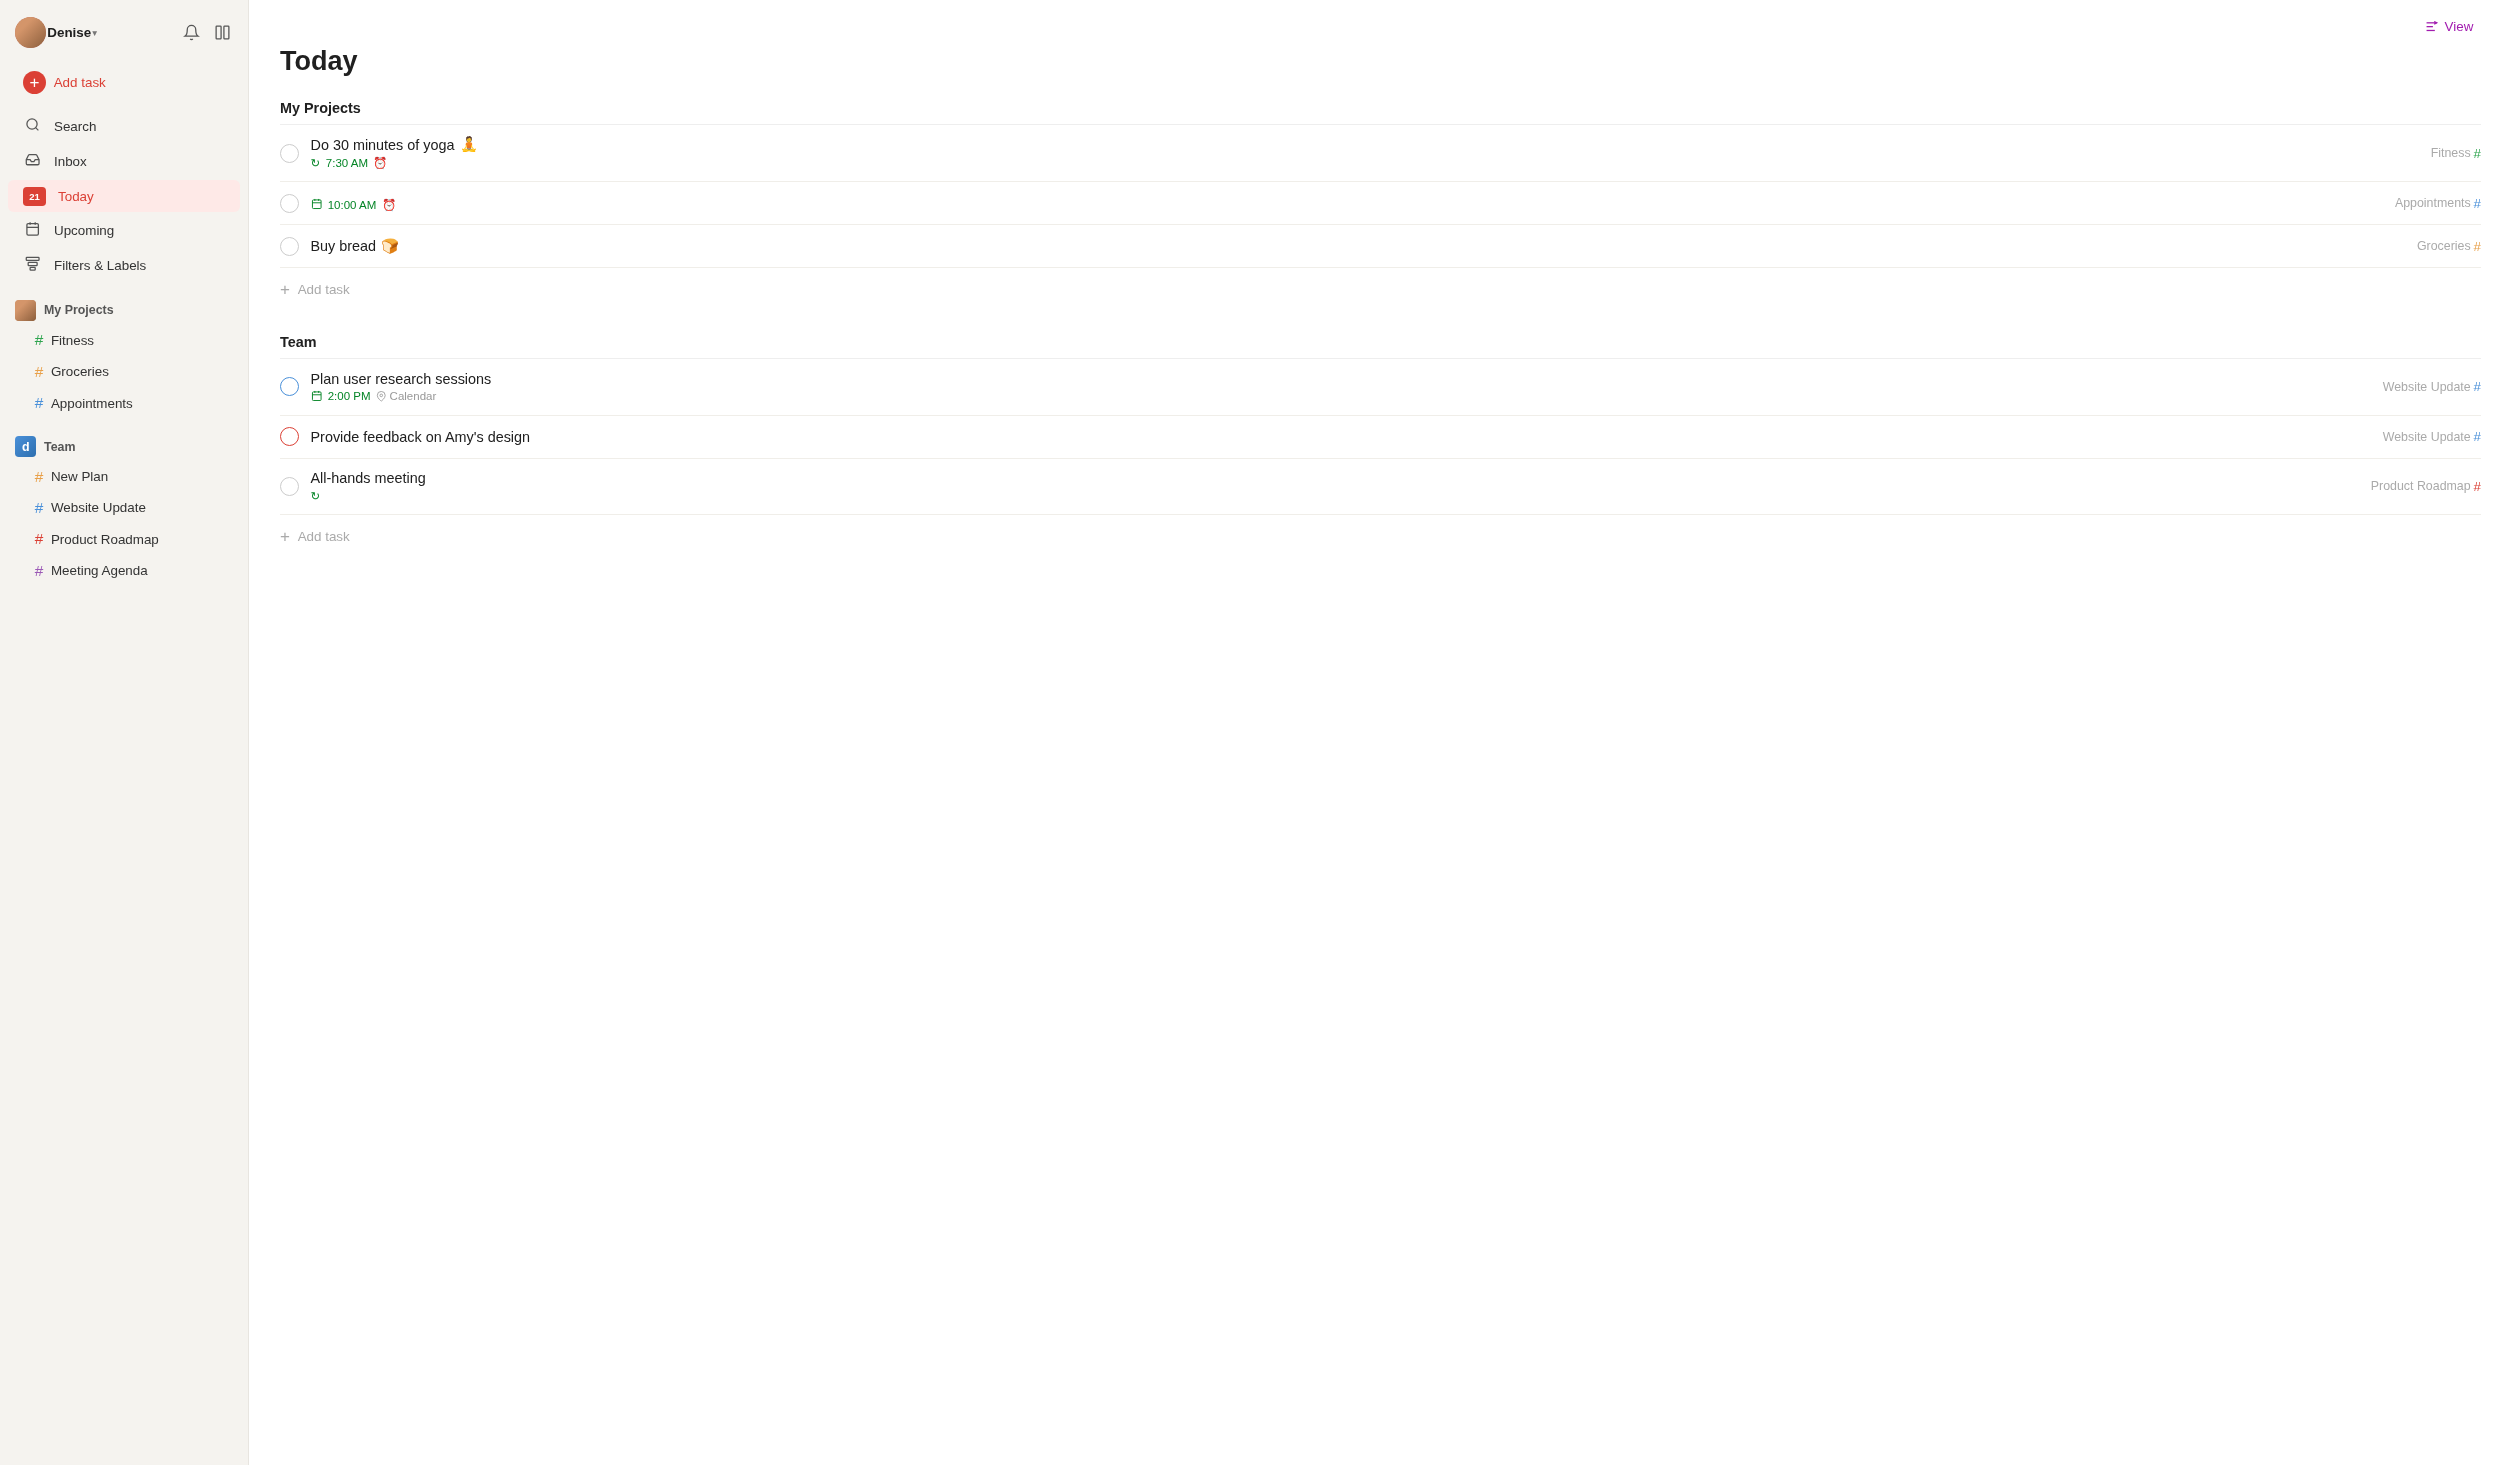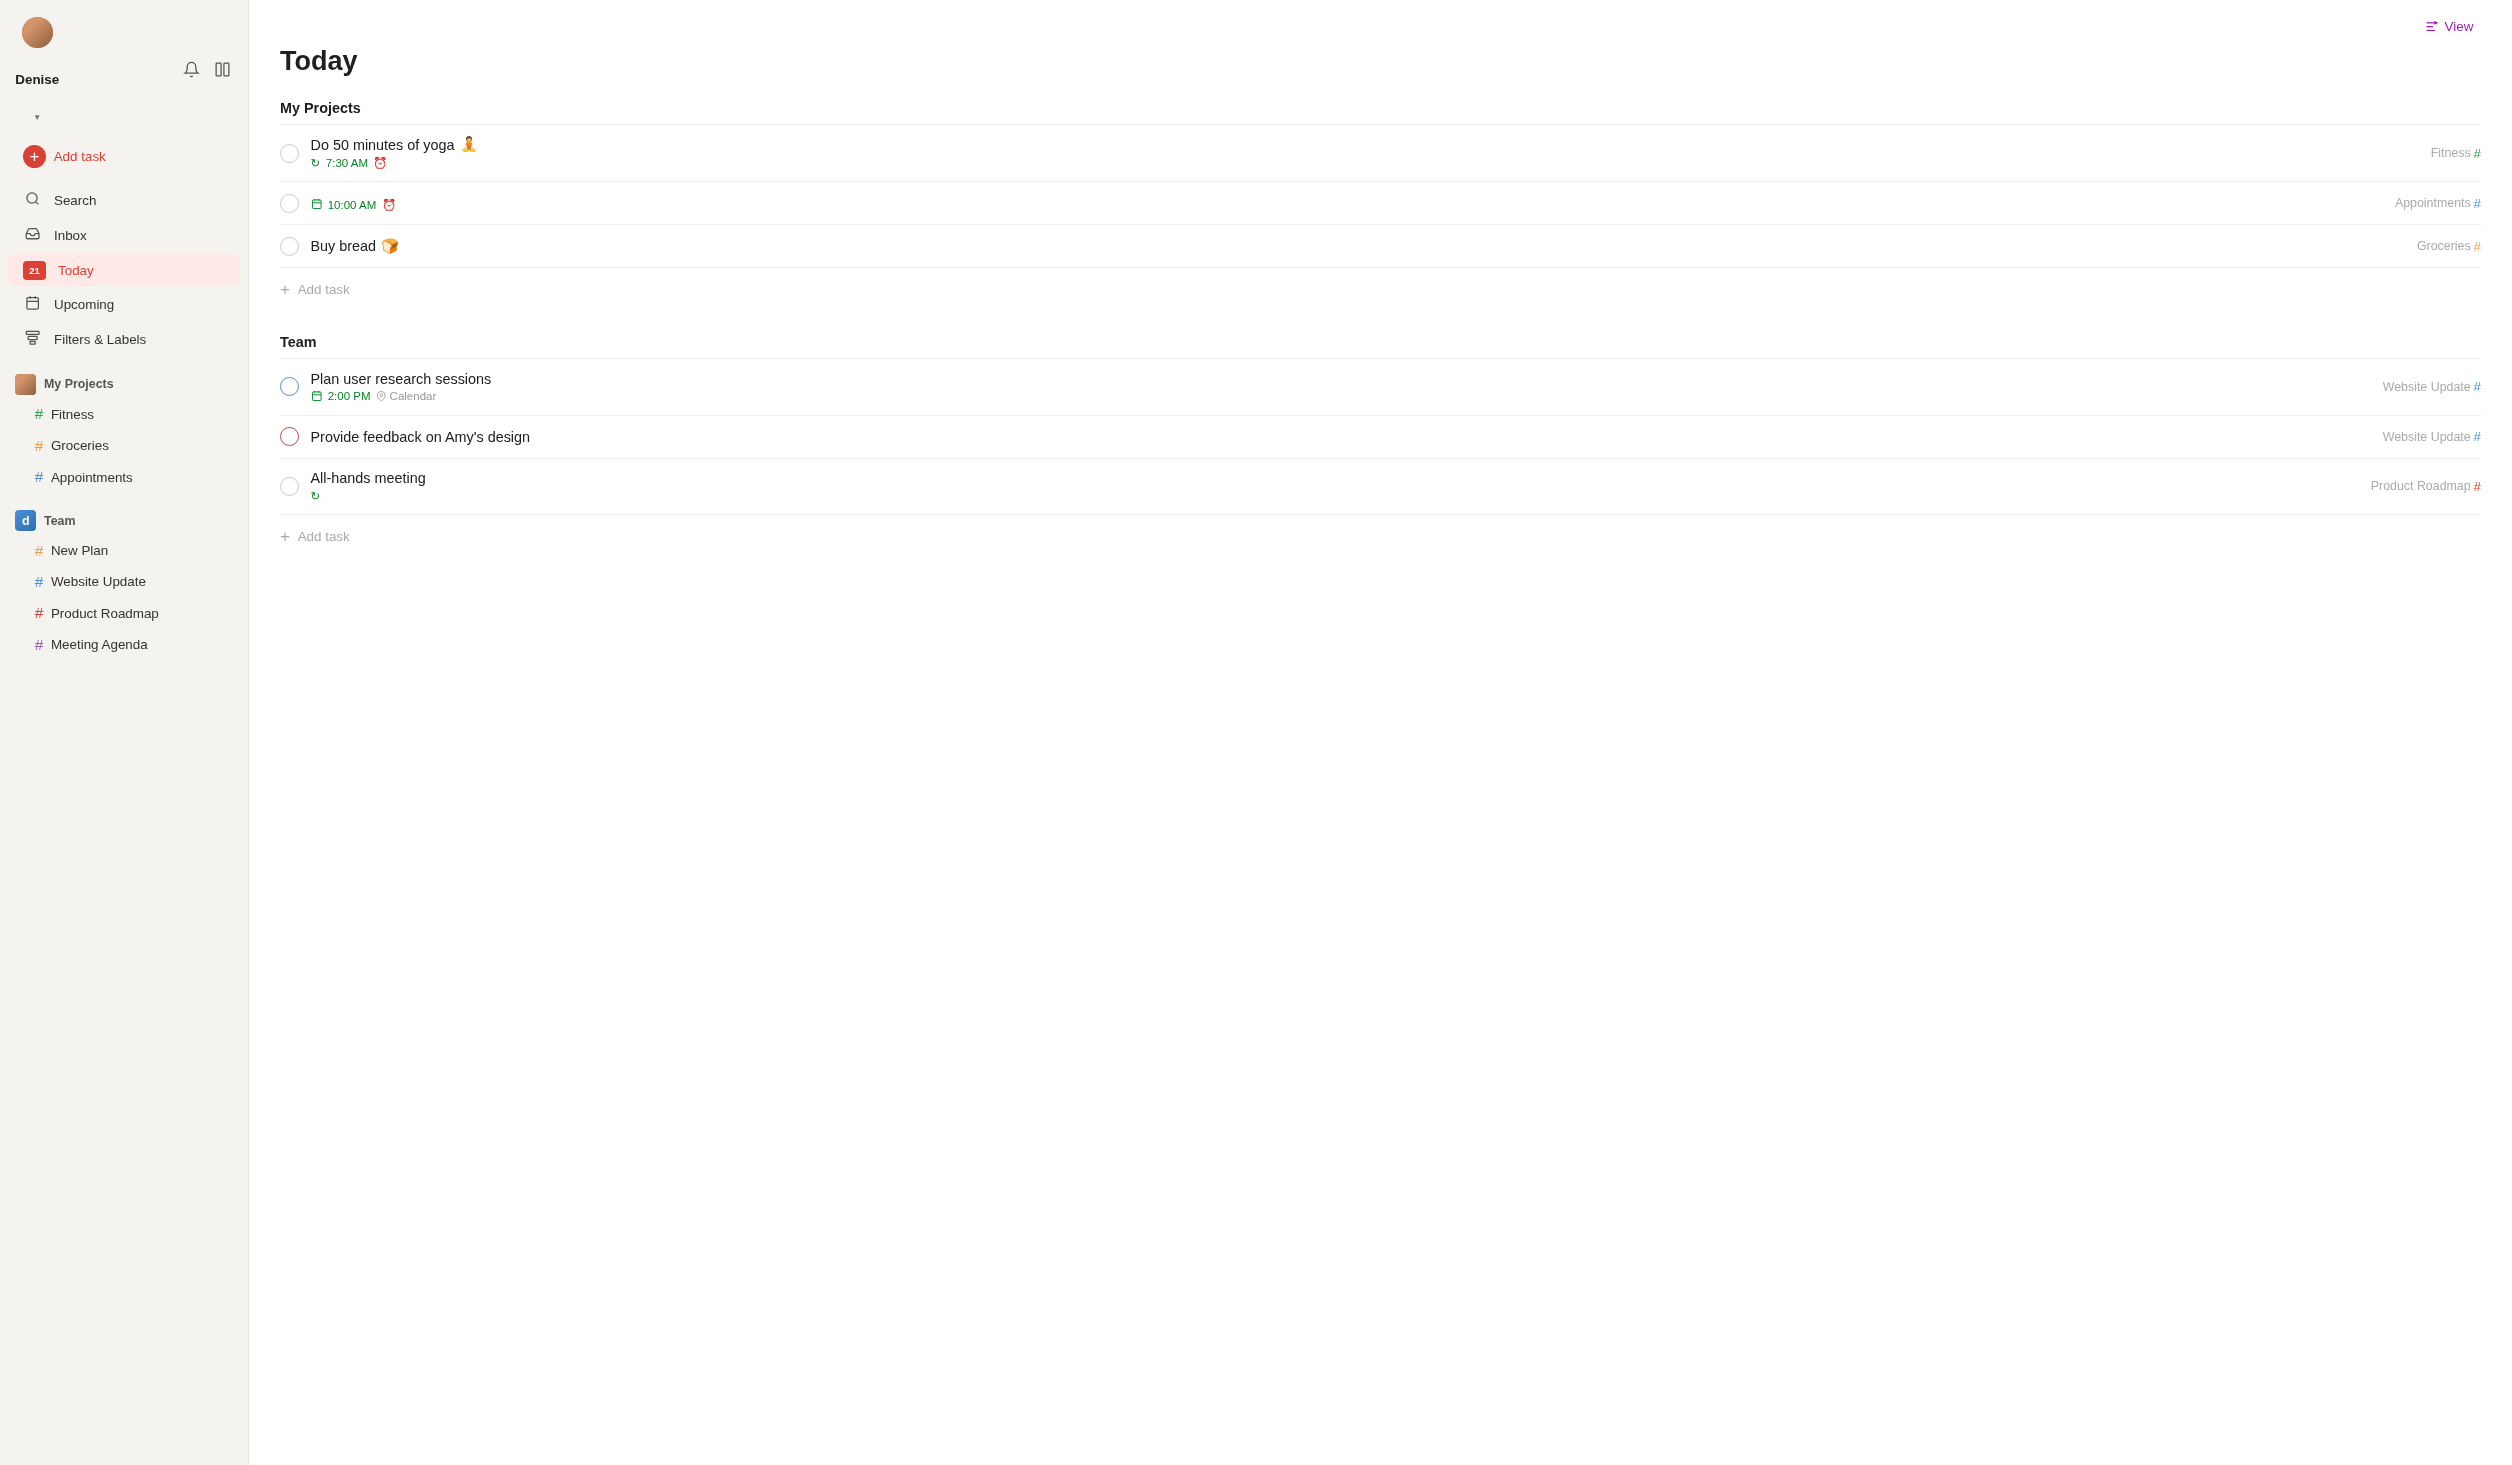--- a/index.html
+++ b/index.html
@@ -28,23 +28,22 @@
     .sidebar-header {
       display: flex;
       align-items: center;
       justify-content: space-between;
       padding: 5.7px 15.3px 11.5px;
     }
 
     .user-info {
       display: flex;
       align-items: center;
-      gap: 24px;
-      cursor: pointer;
-      flex-direction: column;
+      gap: 1px;
+      cursor: pointer;
     }
 
     .avatar {
       width: 31px;
       height: 31px;
       border-radius: 50%;
       background: linear-gradient(135deg, #c97b63 0%, #a85d4a 100%);
       display: flex;
       align-items: center;
       justify-content: center;
@@ -526,21 +525,21 @@
 
   <h1 class="page-title">Today</h1>
 
   <div class="task-section">
     <div class="task-section-title">My Projects</div>
 
     <div class="task-item">
       <div class="task-checkbox"></div>
       <div class="task-content">
         <div class="task-title">
-          <span>Do 50 minutes of yoga</span>
+          <span>Do 30 minutes of yoga</span>
           <span>🧘</span>
         </div>
         <div class="task-meta">
           <span class="recurring-icon">↻</span>
           <span class="task-time">
             <span>7:30 AM</span>
           </span>
           <span class="task-reminder">⏰</span>
         </div>
       </div>

